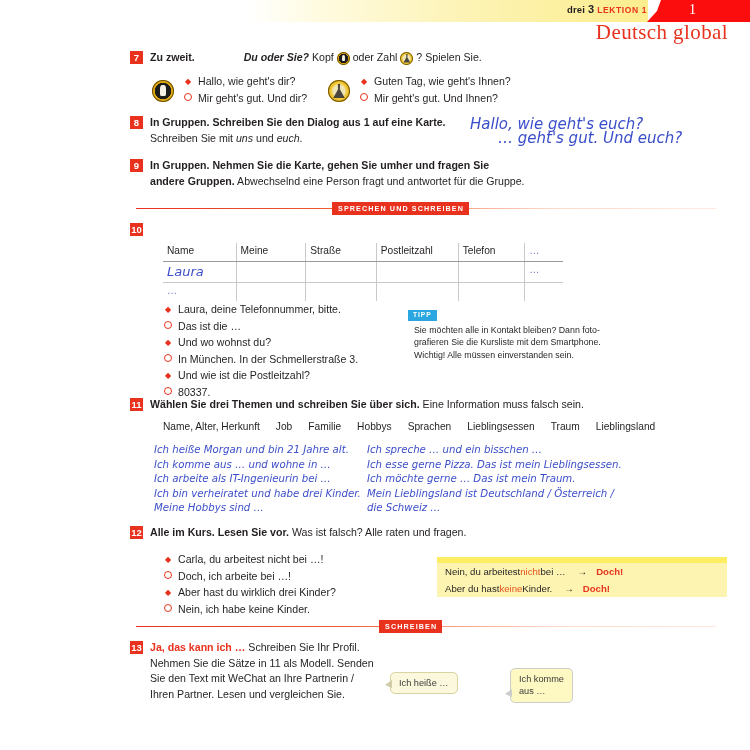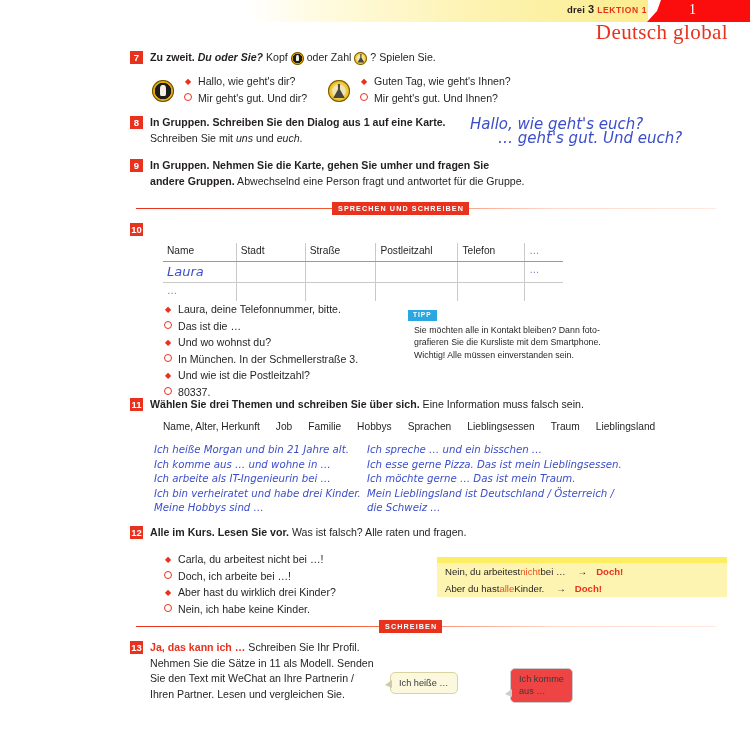--- a/index.html
+++ b/index.html
@@ -88,21 +88,21 @@
     color: #ffffff;
     font-size: 9.5px;
     font-weight: bold;
     line-height: 13px;
     text-align: center;
     margin-right: 7px;
     margin-top: 1px;
   }
   .ex-body { font-size: 10.6px; line-height: 15.5px; }
   .ex-body b { font-weight: bold; }
-  .ex-body i { font-style: italic; font-weight: bold; }
+  .ex-body i { font-style: italic; font-weight: bold; margin-left: 46px; }
   .ex-body .red { color: #e8321e; font-weight: bold; }
 
   
   .dialog-line {
     display: flex;
     align-items: baseline;
     font-size: 10.6px;
     line-height: 15.6px;
     white-space: nowrap;
   }
@@ -312,21 +312,21 @@
     content: "";
     position: absolute;
     left: -6px;
     bottom: 5px;
     width: 0; height: 0;
     border-top: 5px solid transparent;
     border-bottom: 3px solid transparent;
     border-right: 7px solid #cfcba6;
   }
   .bubble-yellow { background: #fbf8dd; border-color: #d8d3a0; }
-  .bubble-white  { background: #ef4444; border-color: #cccccc; }
+  .bubble-white  { background: #fef9c3; border-color: #cccccc; }
   .bubble-white::before { border-right-color: #cccccc; }
 </style>
 </head>
 <body>
 
 <div class="page-header">
   <div class="header-band"></div>
   <div class="header-meta">
     <span class="drei">drei</span>
     <span class="pagenum">3</span>
@@ -408,21 +408,21 @@
   </div>
 
   <div class="ex-row" style="left:130px; top:222px; width:600px;">
     <div class="ex-num">10</div>
   </div>
 
   <table class="kursliste">
     <thead>
       <tr>
         <th class="c-name">Name</th>
-        <th class="c-stadt">Stadt</th>
+        <th class="c-stadt">Meine</th>
         <th class="c-strasse">Straße</th>
         <th class="c-plz">Postleitzahl</th>
         <th class="c-tel">Telefon</th>
         <th class="c-dots dots">…</th>
       </tr>
     </thead>
     <tbody>
       <tr>
         <td class="hand-cell">Laura</td>
         <td></td>
@@ -542,21 +542,21 @@
     <div class="cap"></div>
     <div class="rowline">
       <span>Nein, du arbeitest </span>
         <span class="neg">nicht</span>
         <span> bei …</span>
       <span class="arrow">→</span>
       <span class="doch">Doch!</span>
     </div>
     <div class="rowline second">
       <span>Aber du hast </span>
-        <span class="neg">alle</span>
+        <span class="neg">keine</span>
         <span> Kinder.</span>
       <span class="arrow">→</span>
       <span class="doch">Doch!</span>
     </div>
   </div>
 
   <div class="divider" style="top:620px;">
     <div class="rule"></div>
     <div class="label" style="left:243px;">SCHREIBEN</div>
   </div>

